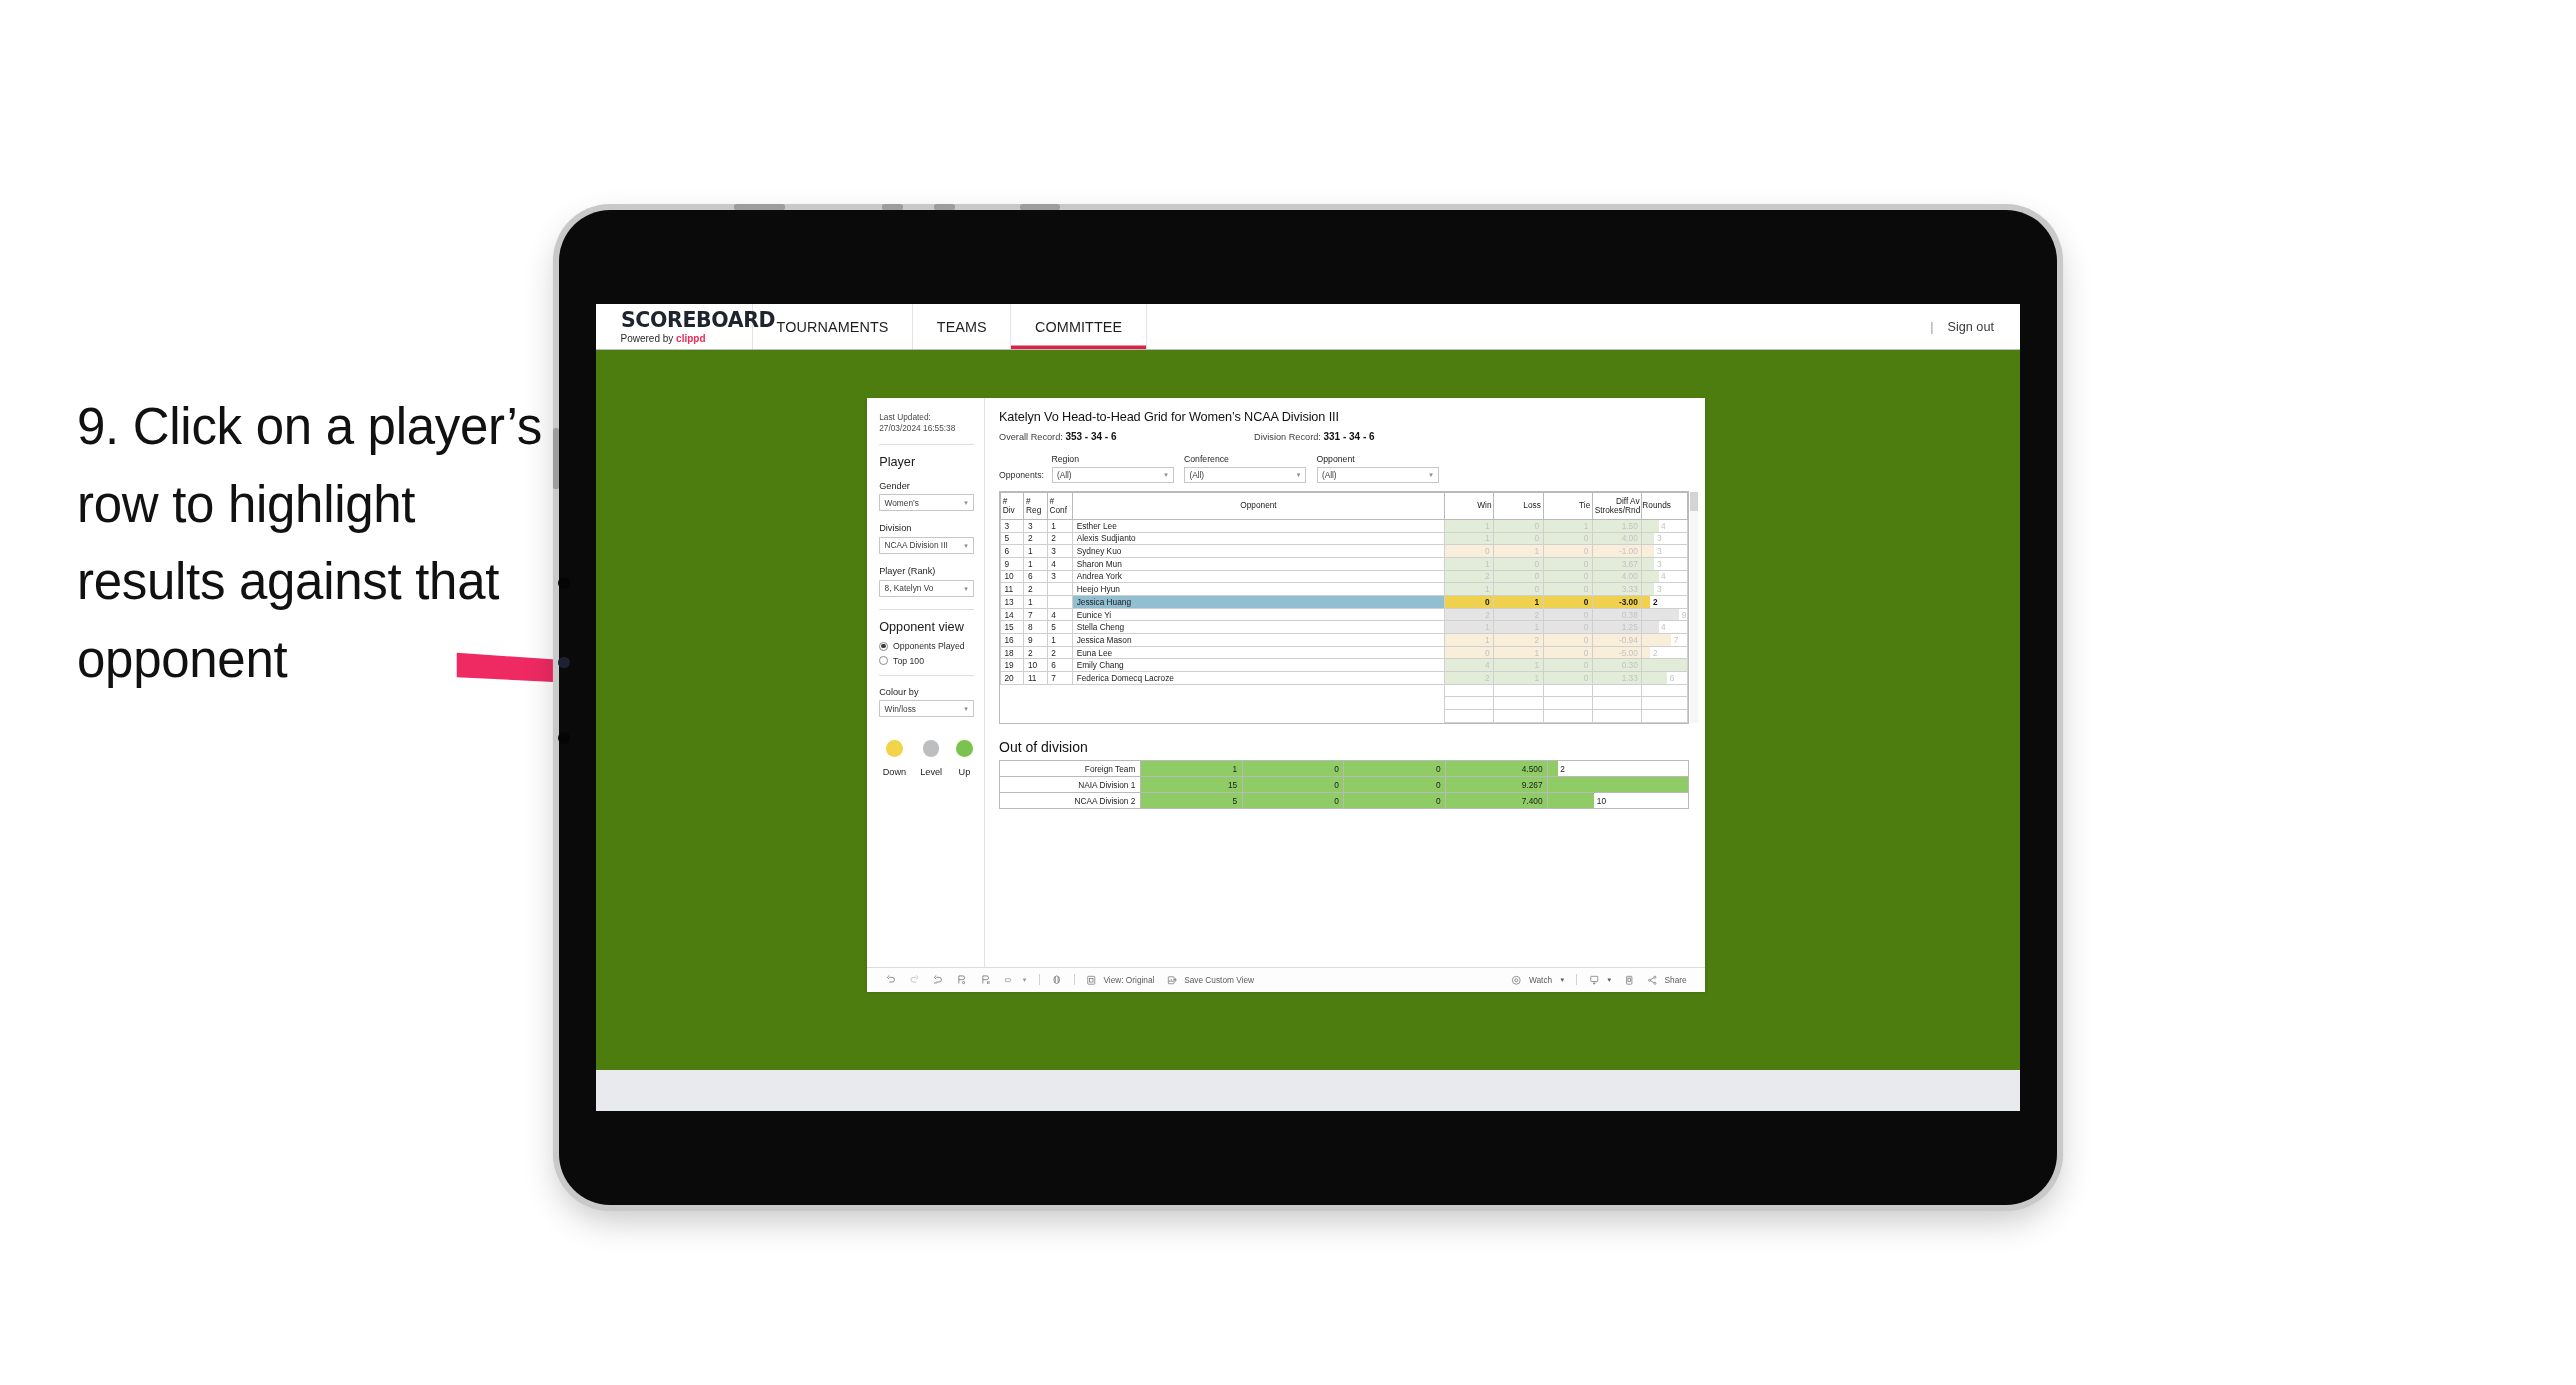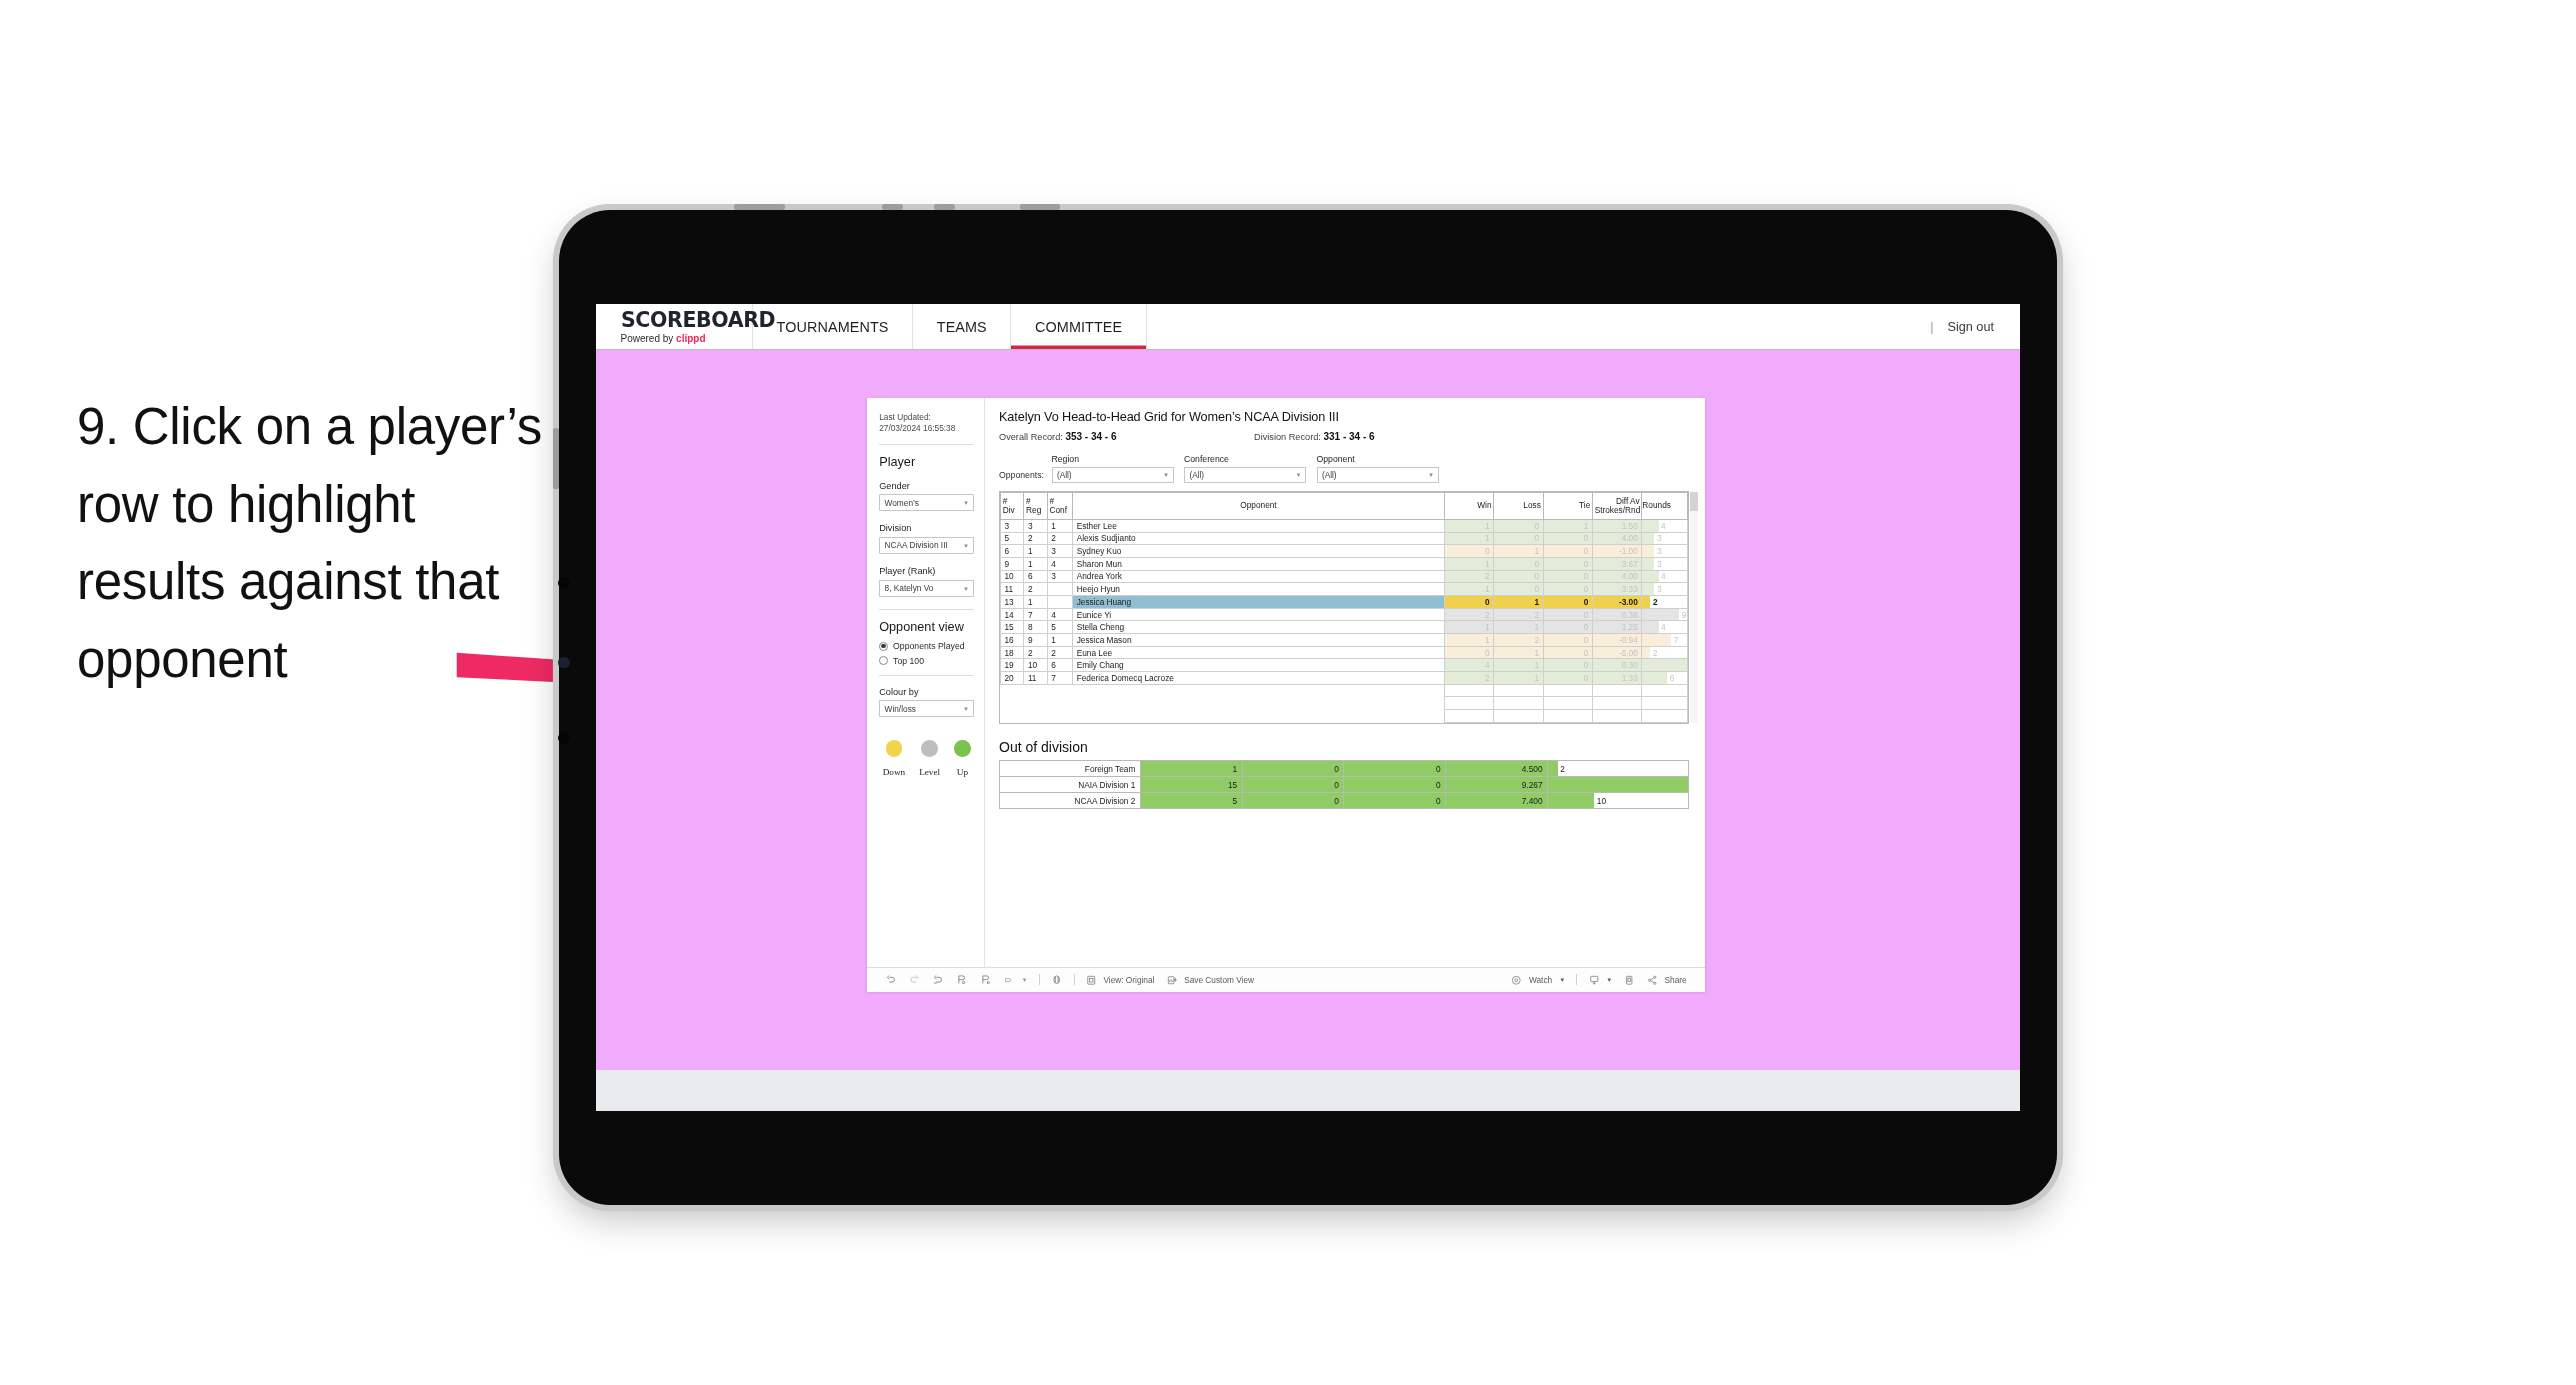--- a/index.html
+++ b/index.html
@@ -71,21 +71,21 @@
   .subnav{
     height:40px;background:#fbfbfb;display:flex;align-items:center;
     border-bottom:0.9px solid #dcdcdc;padding-left:24.5px;gap:37px;
   }
   .subnav a{
     font-size:12.7px;color:#1f1f1f;text-decoration:none;white-space:nowrap;letter-spacing:0.2px;
   }
   .subnav a.active{color:#e8406b;}
 
   
-  .canvas{position:relative;height:calc(100% - 87px);background:#f0abfc;}
+  .canvas{position:relative;height:calc(100% - 87px);background:#4d7c0f;}
   .workbook{
     position:absolute;left:271px;top:48px;width:838px;height:594px;
     background:#ffffff;box-shadow:0 0.9px 3.5px rgba(0,0,0,.14);
     display:flex;flex-direction:column;
   }
   .wb-body{flex:1;display:flex;min-height:0;}
 
   
   .filters{
     width:118px;box-sizing:border-box;padding:14px 10.5px 0 12.2px;
@@ -100,21 +100,21 @@
     display:flex;align-items:center;justify-content:space-between;
     padding:0 3.5px 0 4.4px;font-size:8.3px;color:#3a3a3a;margin-bottom:12.2px;
   }
   .f-select .car{font-size:6.1px;color:#8d8d8d;}
   .radio-row{display:flex;align-items:center;gap:5.2px;margin-bottom:4.4px;font-size:8.7px;color:#2c2c2c;}
   .radio{
     width:8.7px;height:8.7px;border:0.9px solid #8c8c8c;border-radius:50%;
     box-sizing:border-box;display:flex;align-items:center;justify-content:center;flex:none;background:#fff;
   }
   .radio.on::after{content:"";width:4.4px;height:4.4px;border-radius:50%;background:#3c3c3c;}
-  .legend{display:flex;gap:14px;margin-top:23px;padding-left:3.5px;font-family:Liberation Serif, serif;}
+  .legend{display:flex;gap:14px;margin-top:23px;padding-left:3.5px;}
   .legend .li{display:flex;flex-direction:column;align-items:center;gap:10.5px;}
   .legend .sw{width:16.6px;height:16.6px;border-radius:50%;}
   .legend .lb{font-size:9.2px;color:#242424;}
 
   
   .viz{flex:1;padding:12.2px 15.7px 0 14px;box-sizing:border-box;min-width:0;}
   .viz-title{font-size:12.7px;color:#111;margin-bottom:7px;letter-spacing:-0.1px;}
   .records{display:flex;font-size:9.2px;color:#3f3f3f;margin-bottom:12.2px;}
   .records .rec1{width:255px;}
   .records b{color:#111;font-size:10px;}

